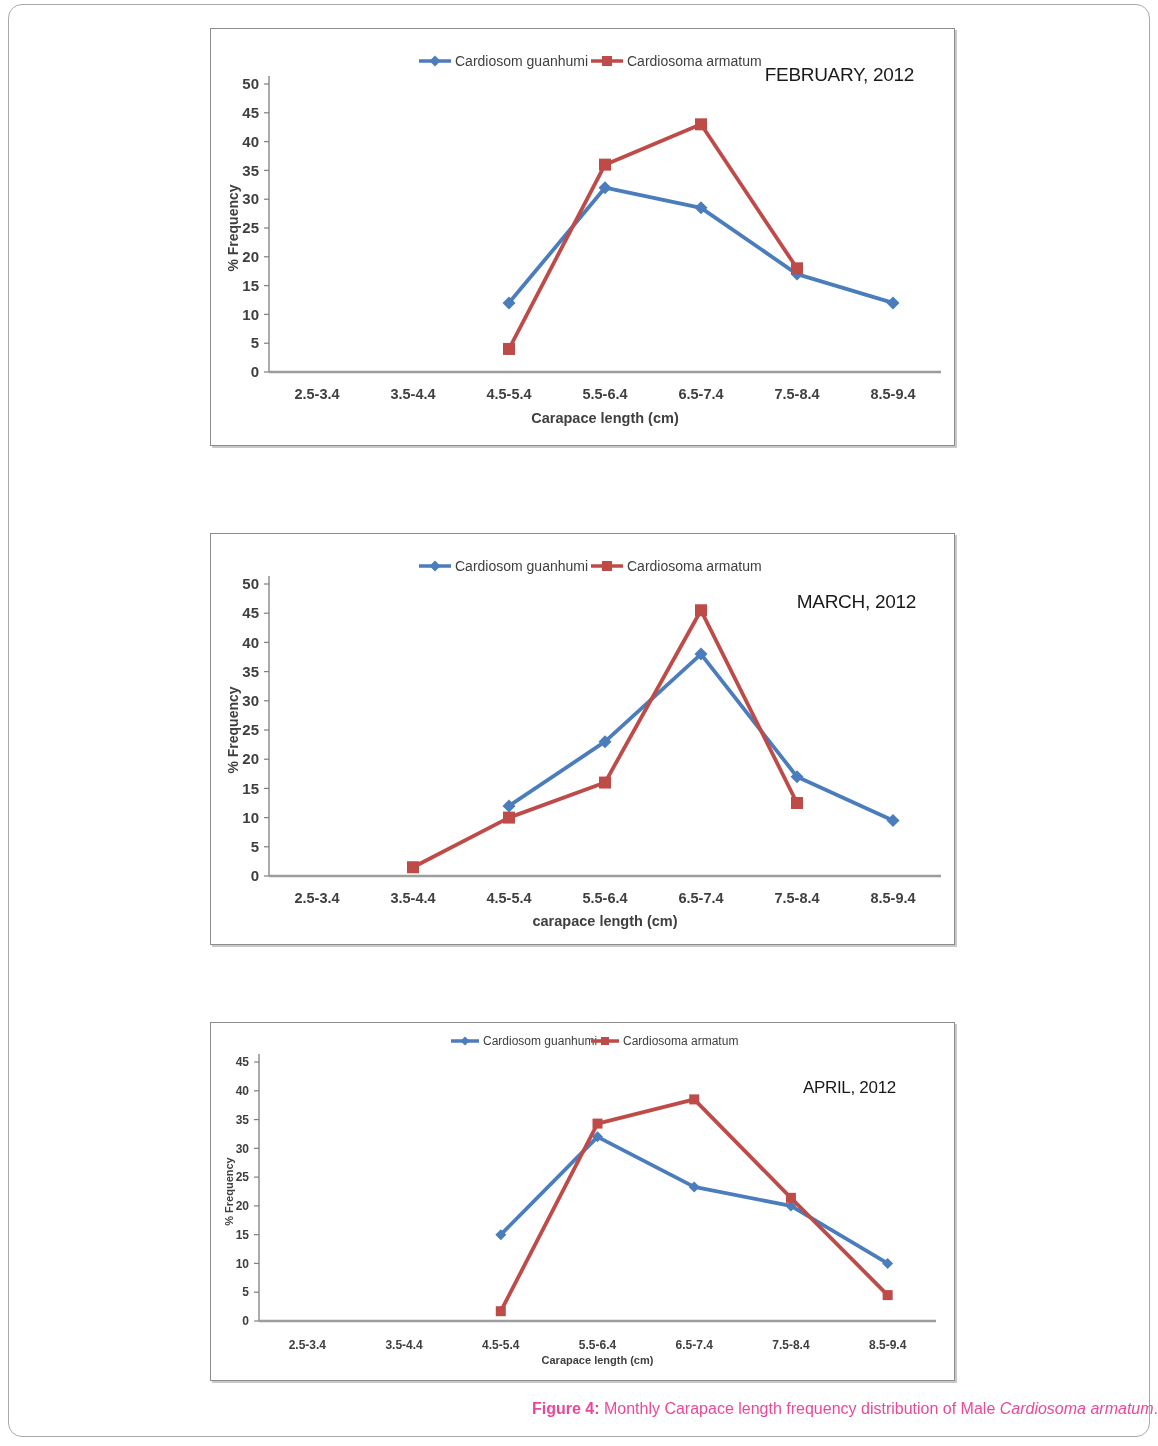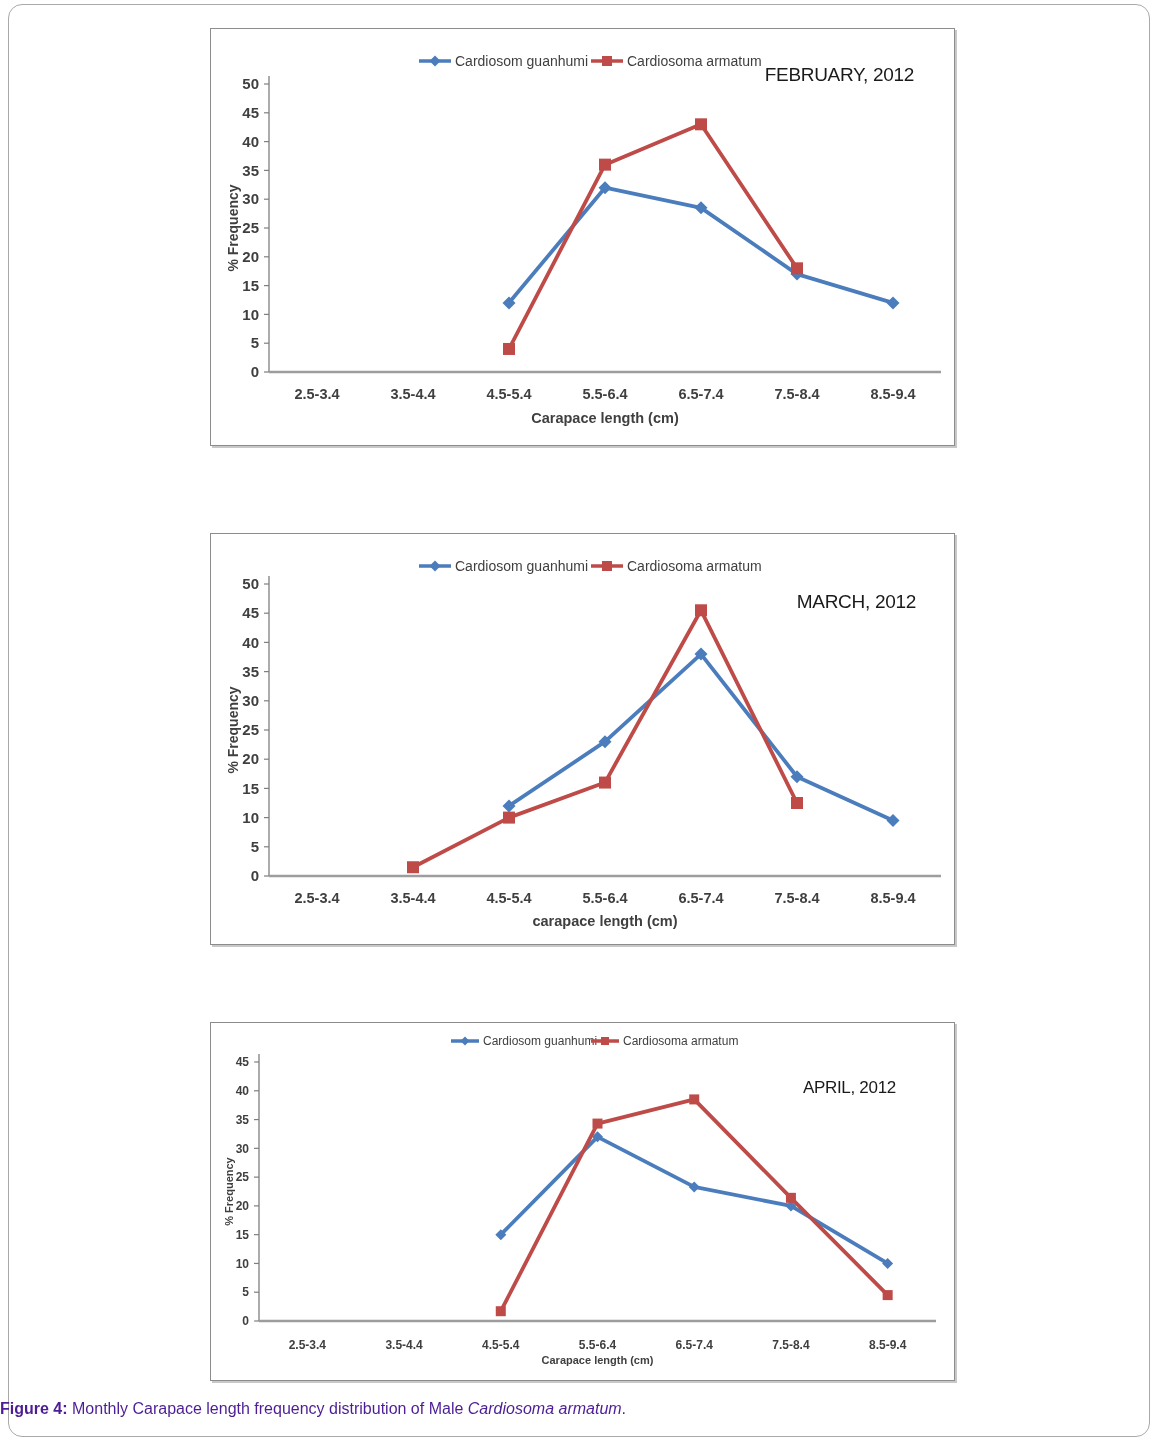--- a/index.html
+++ b/index.html
@@ -5,22 +5,22 @@
   html,body{margin:0;padding:0;background:#ffffff;}
   body{width:1158px;height:1446px;position:relative;font-family:"Liberation Sans",sans-serif;}
   .page-frame{position:absolute;left:8px;top:4px;width:1140px;height:1431px;
     border:1px solid #a9a9a9;border-radius:14px;background:#ffffff;}
   .chart-box{position:absolute;background:#ffffff;border:1px solid #8c8c8c;
     box-shadow:2px 2px 0 #c8c8c8;}
   #chart-box-0{left:210px;top:28px;width:743px;height:416px;}
   #chart-box-1{left:210px;top:533px;width:743px;height:410px;}
   #chart-box-2{left:210px;top:1022px;width:743px;height:357px;}
   .chart-box svg{display:block;width:100%;height:100%;}
-  .caption{position:absolute;left:0;top:1400px;width:1158px;text-align:left;
-    font-size:16px;color:#4c1d95;}
+  .caption{position:absolute;left:0;top:1400px;width:1158px;text-align:right;
+    font-size:16px;color:#ec4899;}
   .caption .cap-label{font-weight:bold;}
   .caption .cap-species{font-style:italic;}
 </style>
 </head>
 <body>
 
 <div class="page-frame"></div>
 
 <div class="chart-box" id="chart-box-0">
   <svg viewBox="0 0 743 416" preserveAspectRatio="none">

